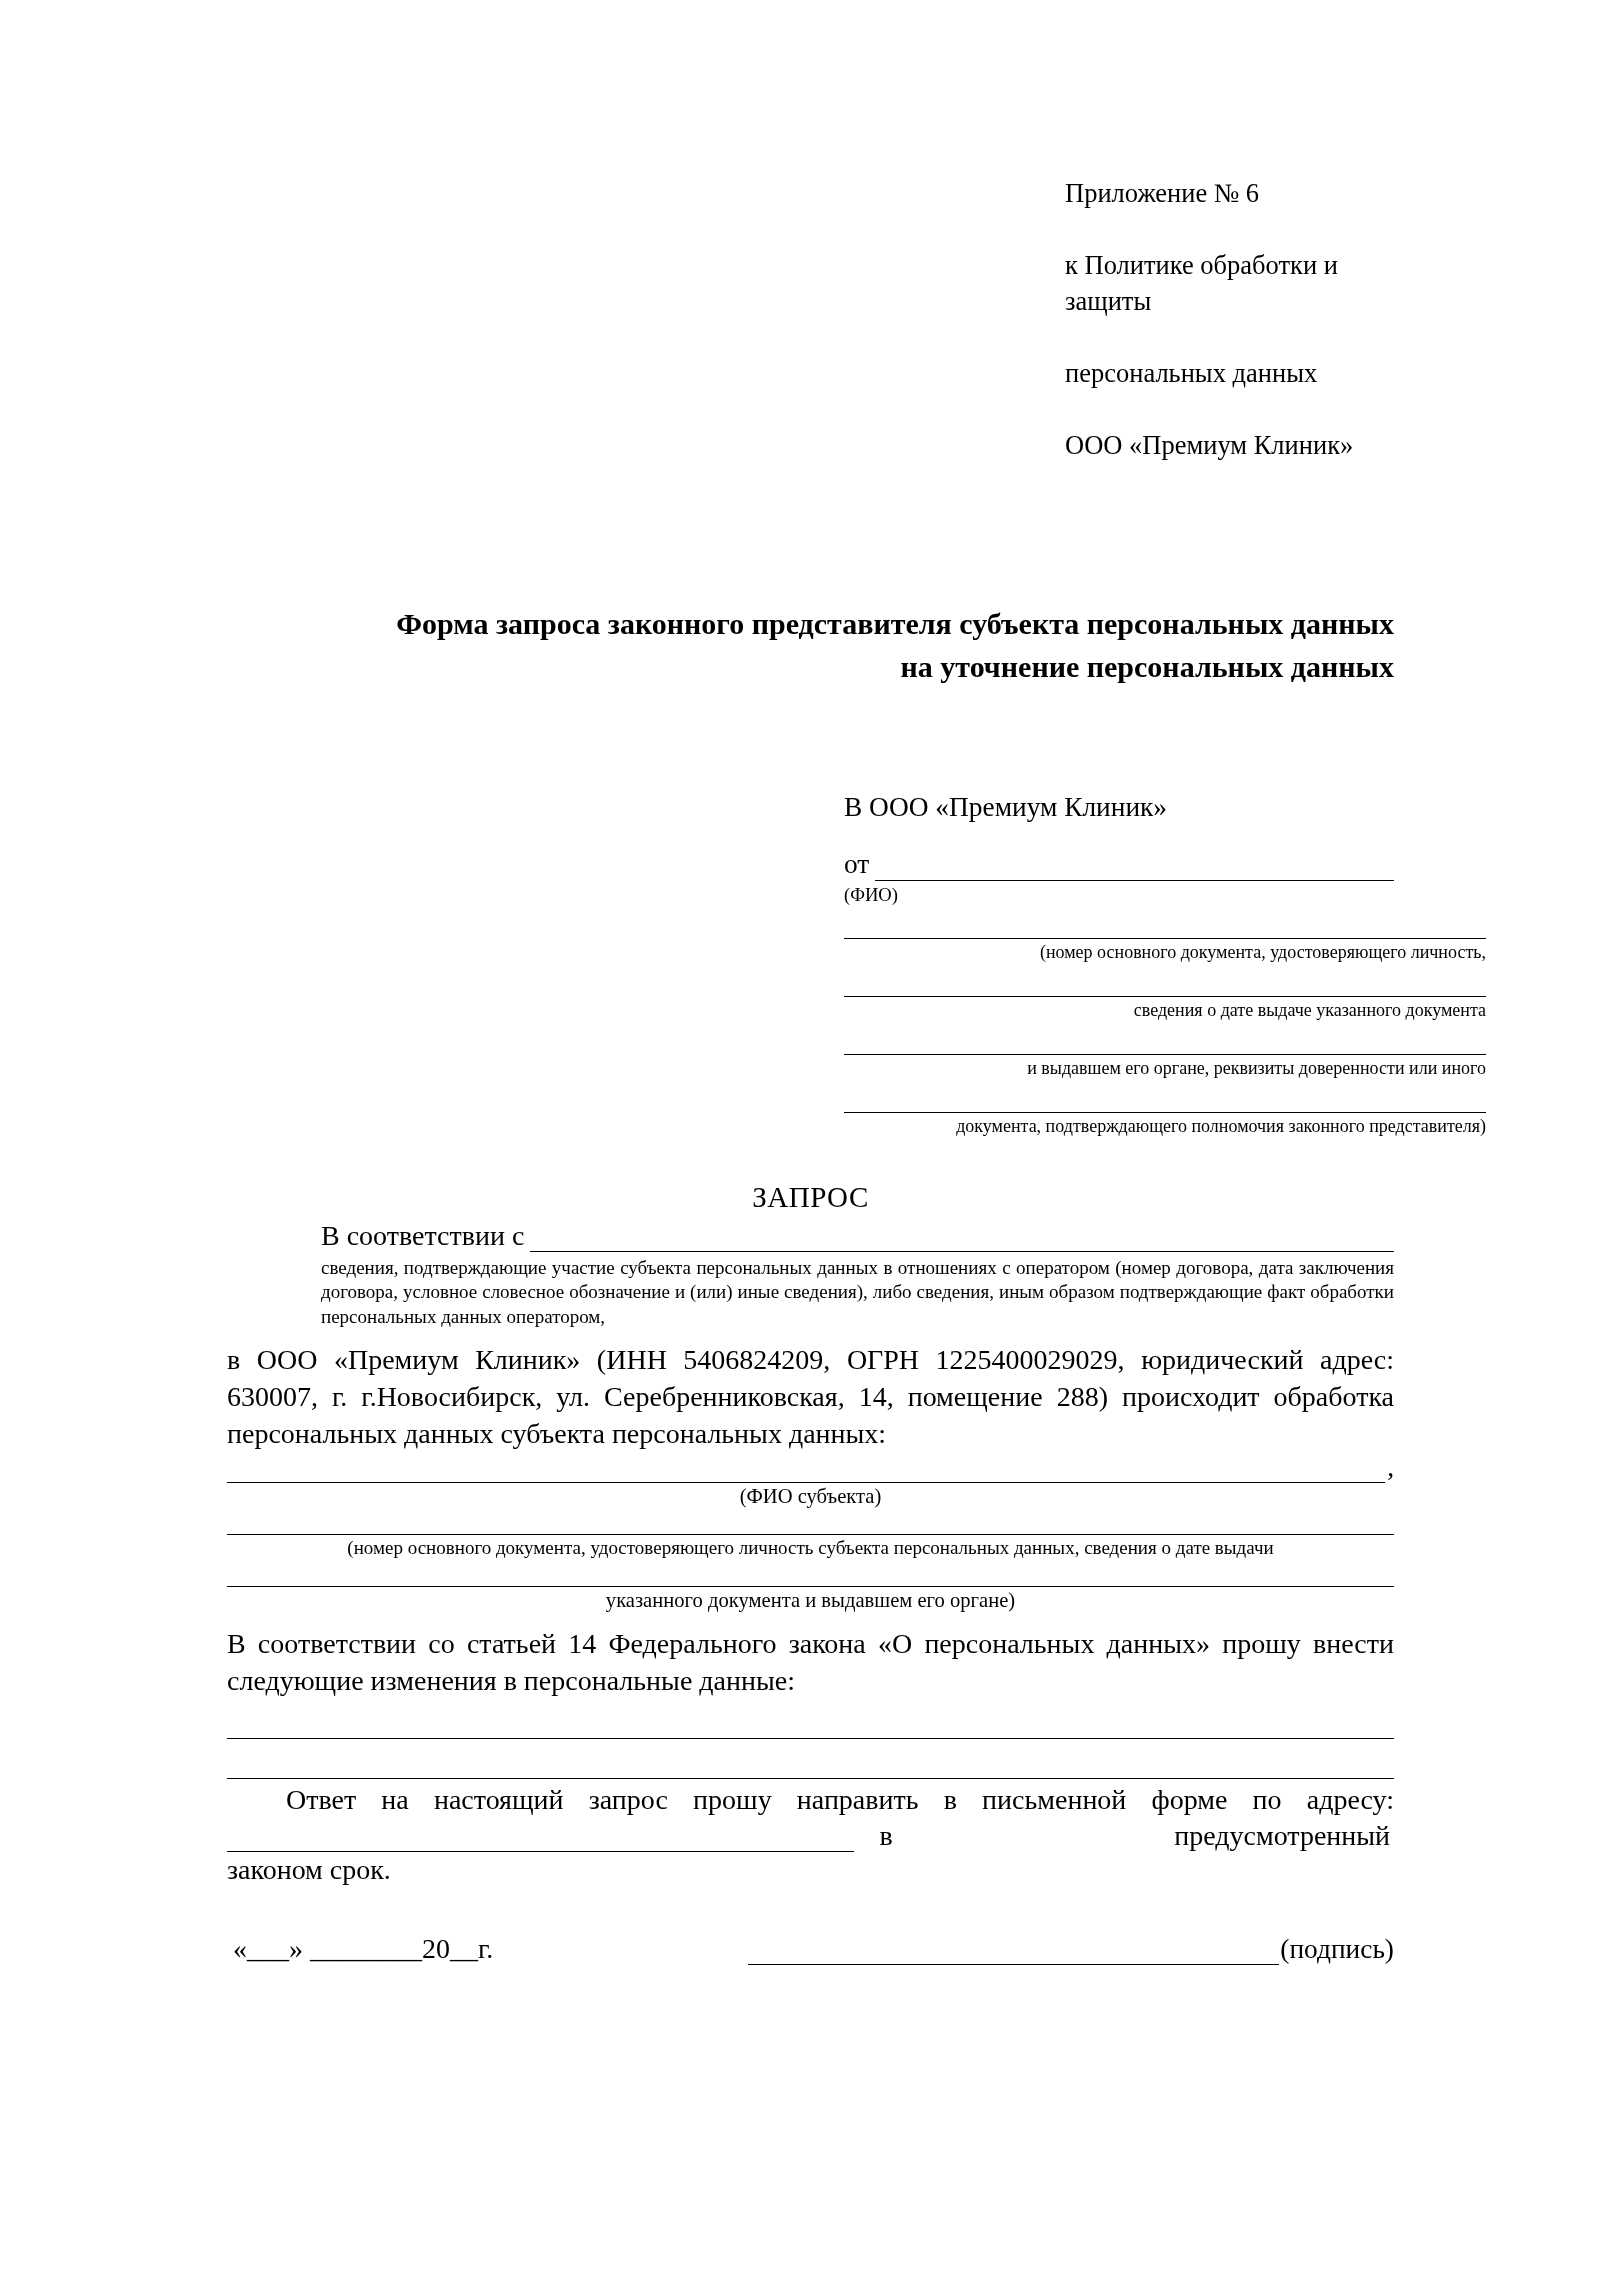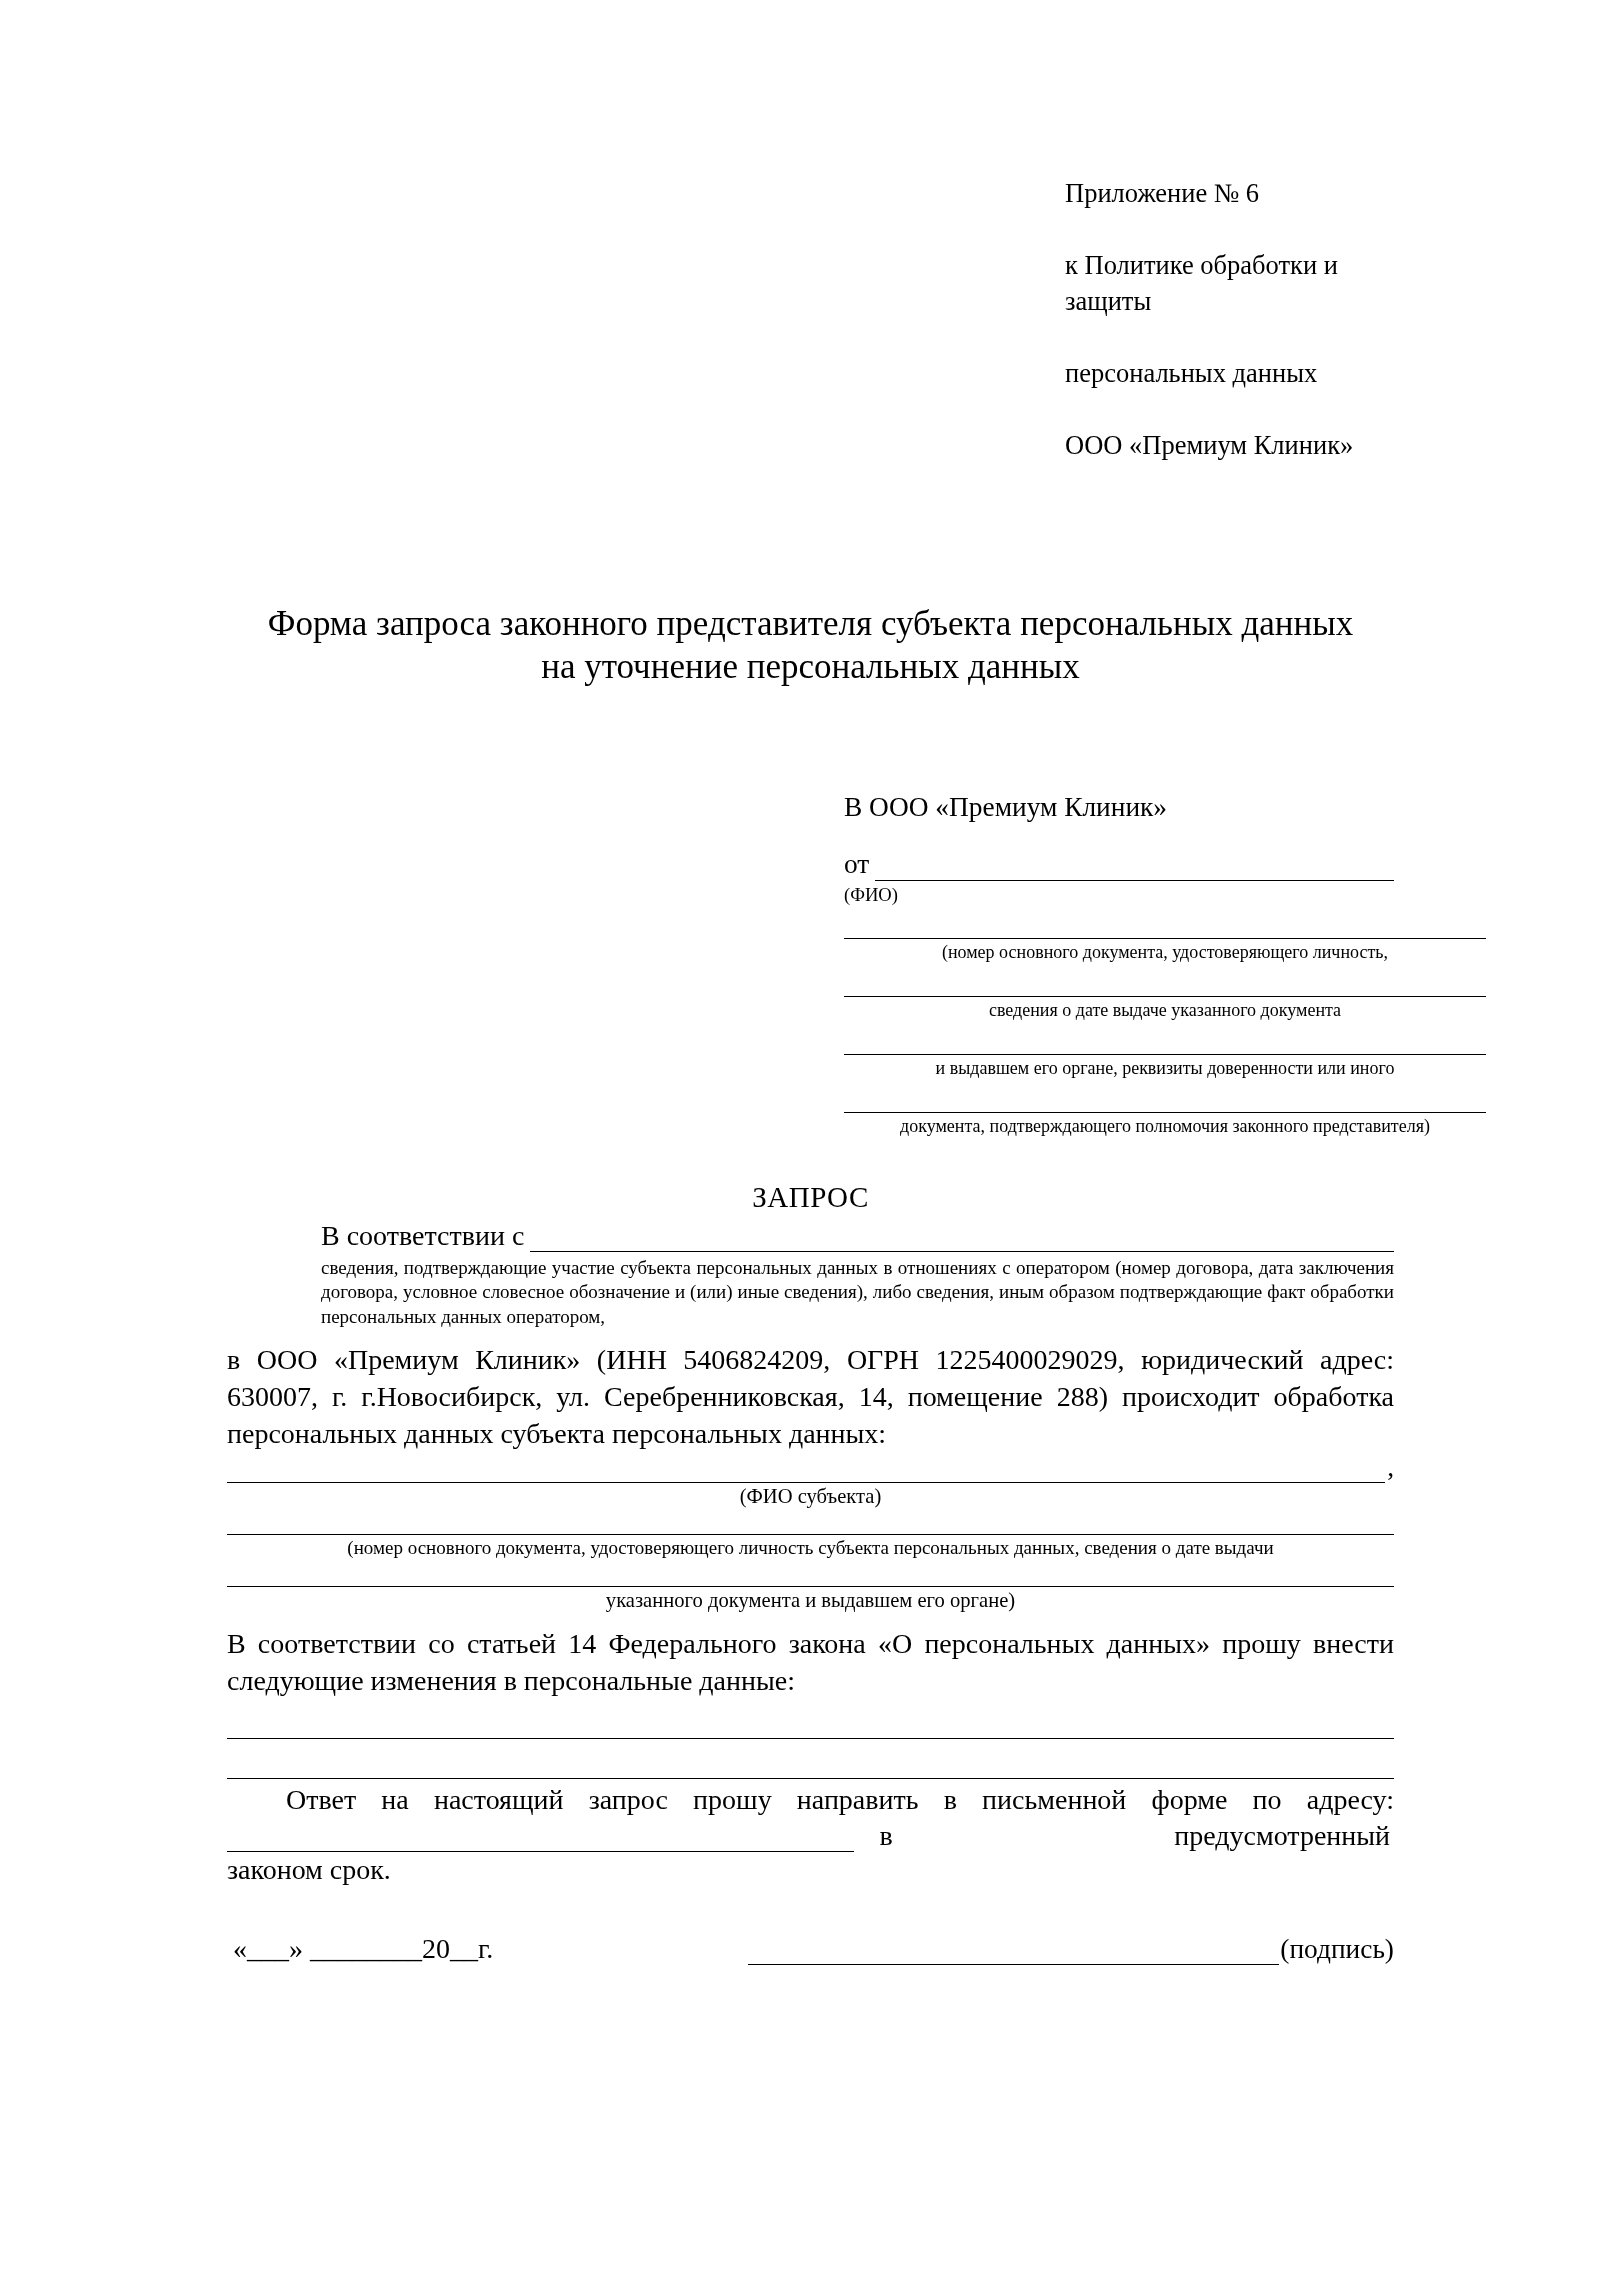--- a/index.html
+++ b/index.html
@@ -29,23 +29,23 @@
     margin-left: 838px;
     font-size: 26.5px;
     line-height: 36px;
     white-space: pre-line;
   }
   .header-line { display: block; }
 
   
   .doc-title {
     margin-top: 103px;
-    text-align: center;
-    font-weight: normal;
-    font-size: 35px;
+    text-align: right;
+    font-weight: bold;
+    font-size: 30px;
     line-height: 43px;
     letter-spacing: 0px;
   }
   .doc-title .t2 { display: block; }
 
   
   .addressee {
     margin-top: 103px;
     margin-left: 617px;
     font-size: 27.4px;
@@ -77,21 +77,21 @@
   .addr-line-wrap {
     margin-top: 11.8px;
   }
   .addr-rule {
     border-bottom: 1.6px solid #000;
     height: 19.6px;
     width: 642px;
     margin-left: 0px;
   }
   .addr-cap {
-    text-align: center;
+    text-align: right;
     font-size: 18px;
     width: 642px;
     line-height: 23.5px;
     margin-top: 2px;
   }
 
   
   .zapros {
     text-align: center;
     font-size: 29px;

